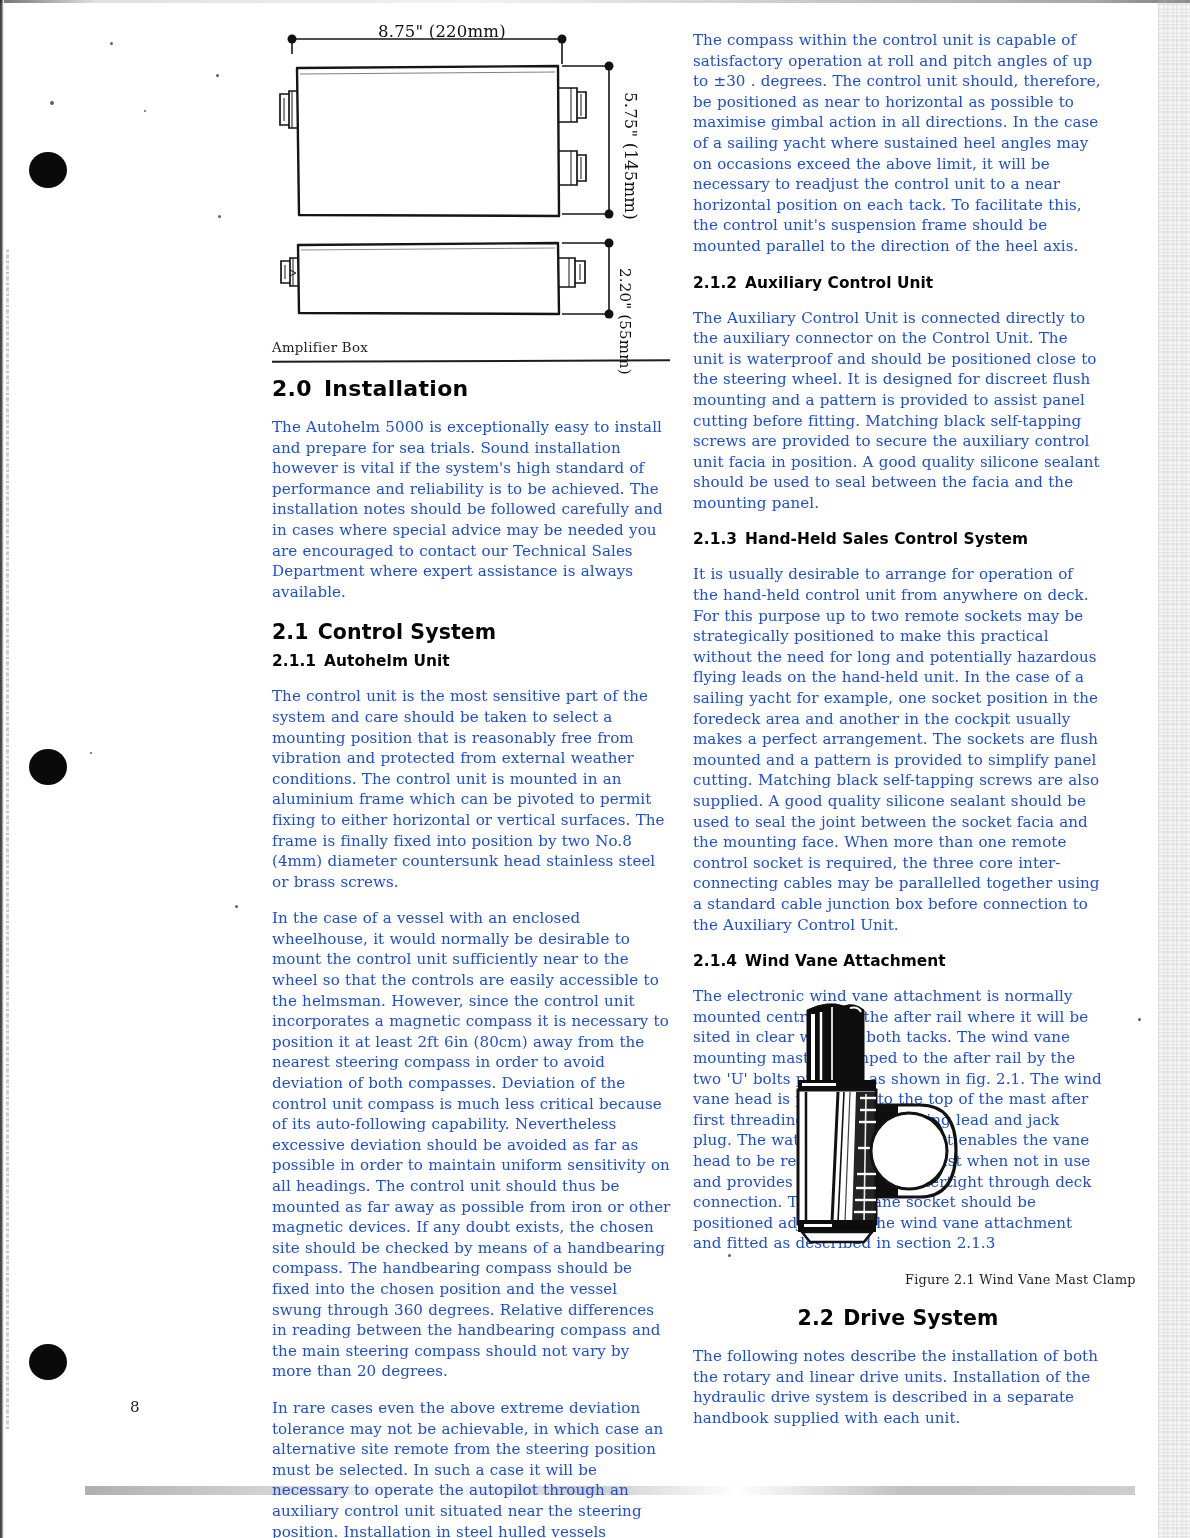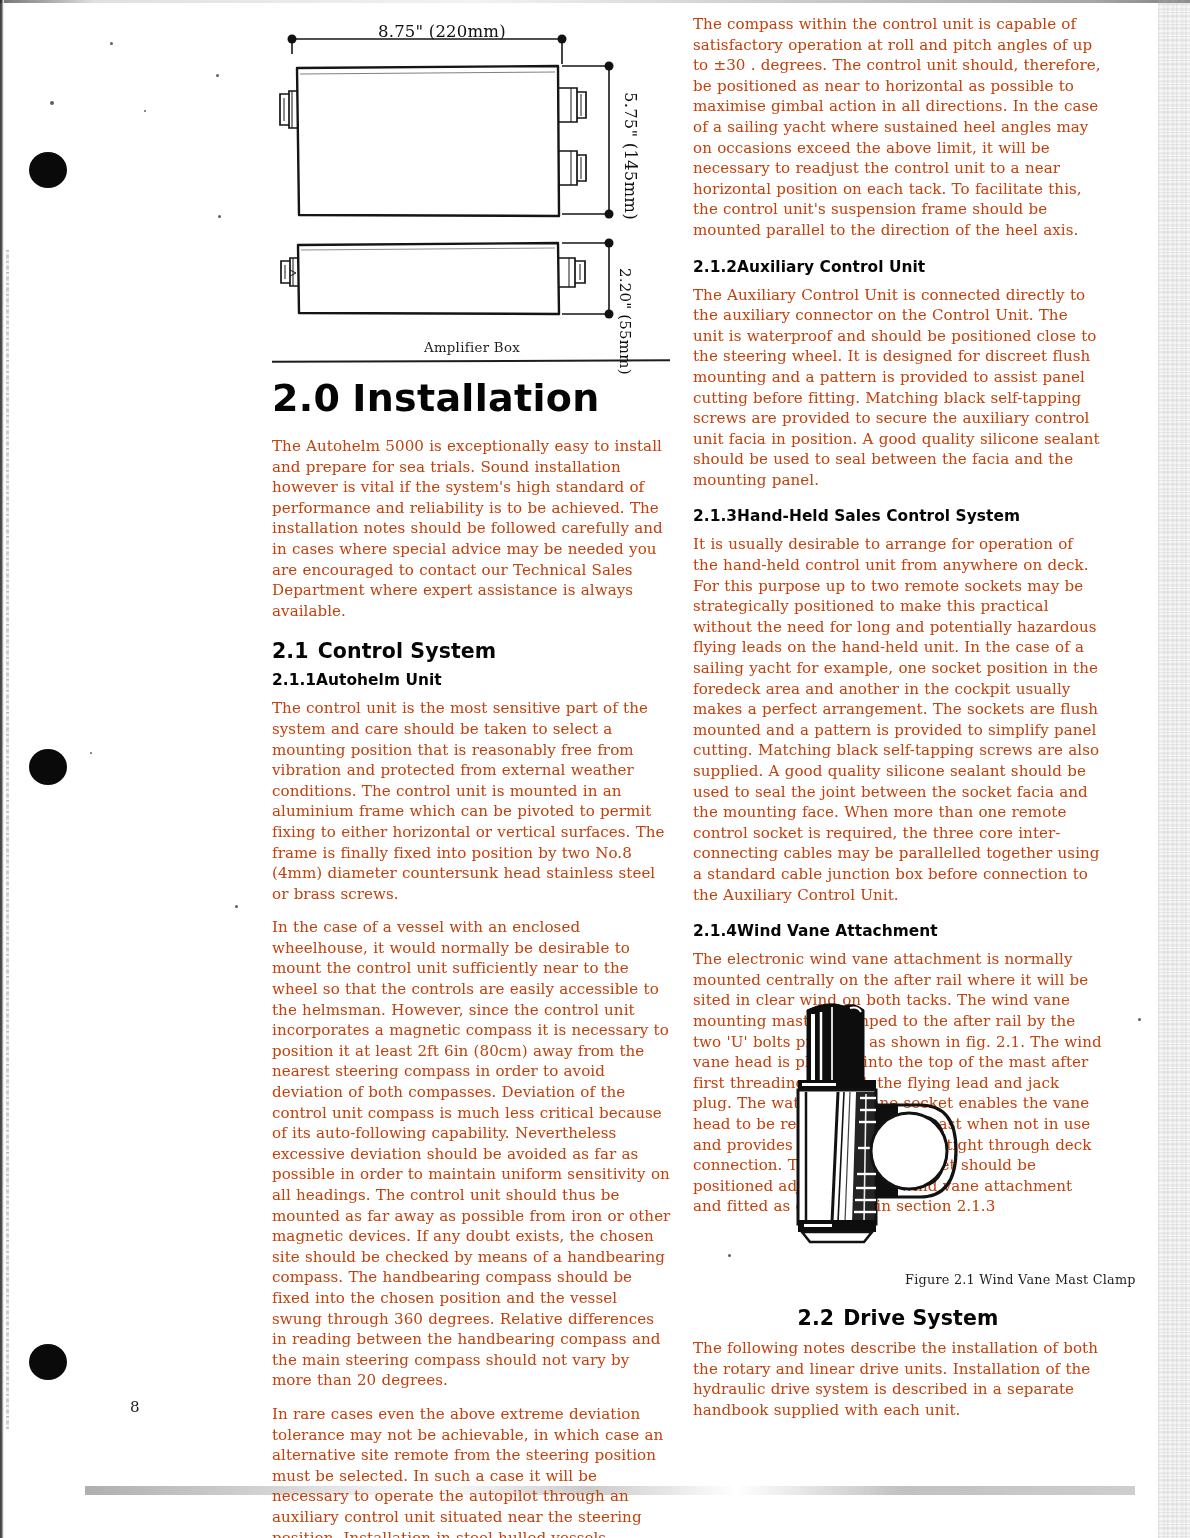--- a/index.html
+++ b/index.html
@@ -86,32 +86,32 @@
     width: 400px;
   }
   .col-right {
     position: absolute;
     left: 693px; top: 14px;
     width: 410px;
   }
 
   
   p.body {
-    margin: 0 0 13px 0;
+    margin: 16px 0 13px 0;
     font-size: 15.1px;
     line-height: 20.6px;
     text-align: left;
     letter-spacing: .05px;
     word-spacing: .4px;
-    color: #c2410c;
+    color: #1d4ed8;
   }
 
   h1.h-major {
     margin: 14px 0 16px 0;
-    font-size: 38px;
+    font-size: 22px;
     font-weight: bold;
     letter-spacing: .3px;
     font-family: "DejaVu Sans", "Liberation Sans", sans-serif;
     color: #050505;
   }
   h1.h-major .num { margin-right: 12px; }
 
   h2.h-section {
     margin: 18px 0 8px 0;
     font-size: 20.5px;
@@ -123,21 +123,21 @@
   h2.h-section .num { margin-right: 9px; }
 
   h3.h-sub {
     margin: 0 0 9px 0;
     font-size: 15.4px;
     font-weight: bold;
     font-family: "DejaVu Sans", "Liberation Sans", sans-serif;
     letter-spacing: .05px;
     color: #060606;
   }
-  h3.h-sub .num { }
+  h3.h-sub .num { margin-right: 8px; }
   h3.h-sub.spaced { margin-top: 17px; }
 
   hr.rule {
     border: 0;
     border-top: 2px solid #1d1d1d;
     margin: 0;
     width: 398px;
     transform: rotate(-0.18deg);
   }
 
@@ -153,21 +153,20 @@
   .fig-amp {
     position: absolute;
     left: 272px; top: 18px;
     width: 400px; height: 350px;
   }
   .fig-amp svg { display: block; }
   .amp-caption {
     position: absolute;
     left: 272px; top: 340px;
     width: 400px;
-    text-align: center;
     font-size: 13.3px;
     color: #1c1c1c;
     letter-spacing: .3px;
   }
   .dim-label {
     position: absolute;
     font-size: 16.5px;
     color: #111111;
     white-space: nowrap;
     letter-spacing: .2px;

